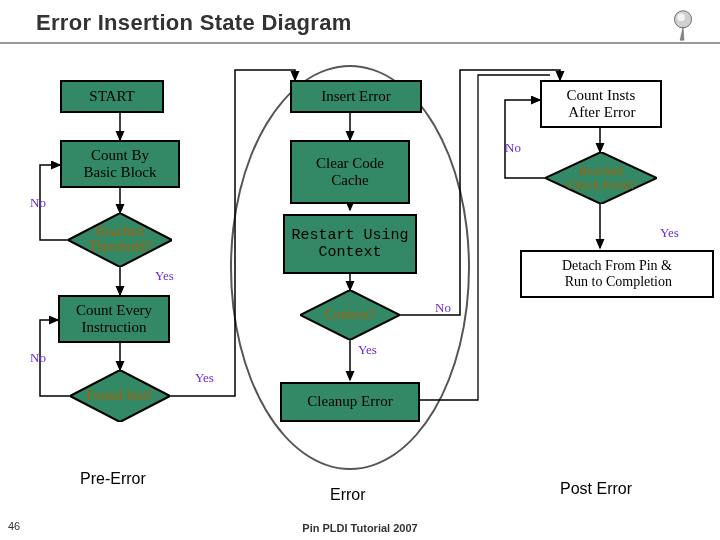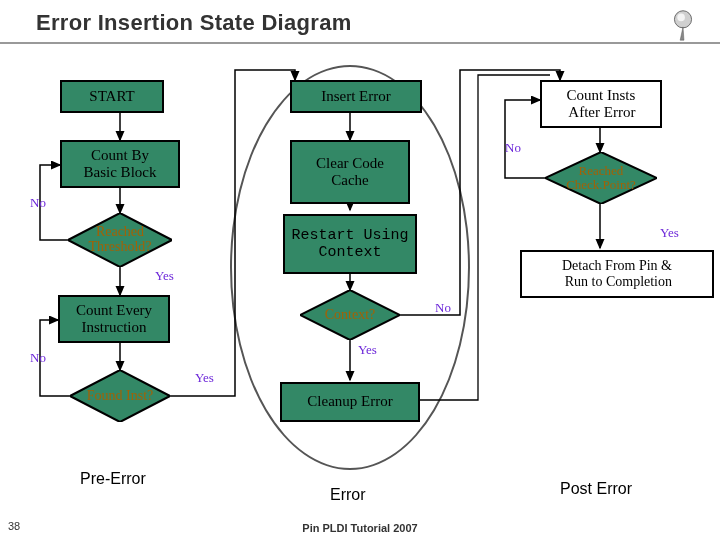--- a/index.html
+++ b/index.html
@@ -224,14 +224,14 @@
 <div class="edge-label" style="left:505px; top:140px;">No</div>
 <div class="edge-label" style="left:660px; top:225px;">Yes</div>
 
 <div class="shape rect-white" style="left:520px; top:250px; width:194px; height:48px; white-space:pre-line; font-size:14px;">Detach From Pin &amp;
 Run to Completion</div>
 
 <div class="section-label" style="left:80px; top:470px;">Pre-Error</div>
 <div class="section-label" style="left:330px; top:470px;margin-top:16px;">Error</div>
 <div class="section-label" style="left:560px; top:480px;">Post Error</div>
 
-<div class="slide-num">38</div>
+<div class="slide-num">46</div>
 <div class="footer">Pin PLDI Tutorial 2007</div>
 
 </body></html>

